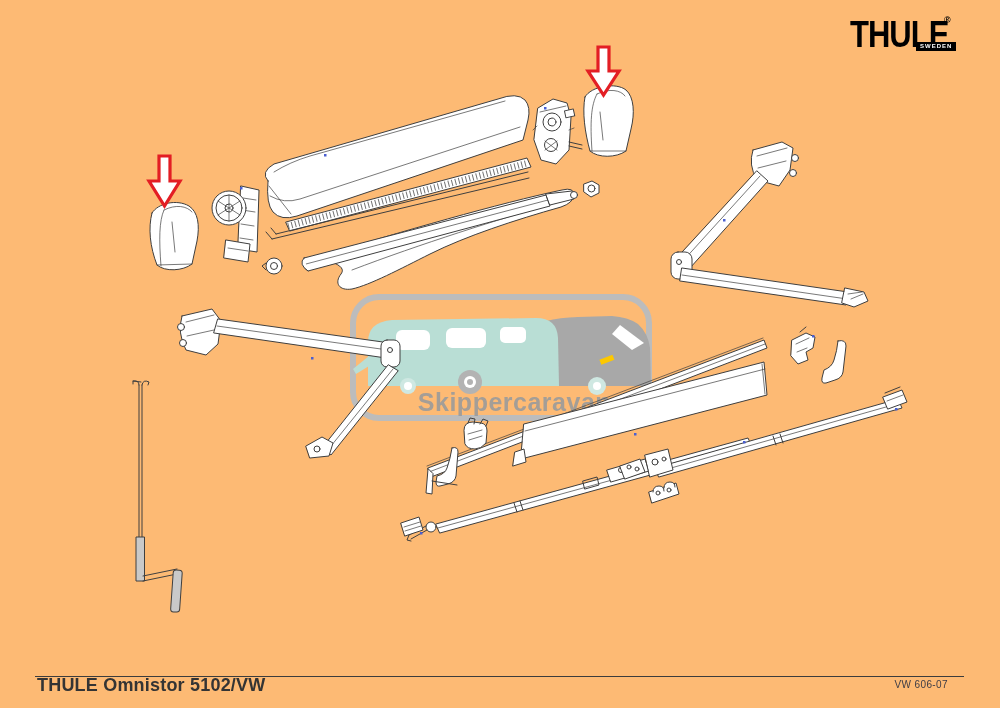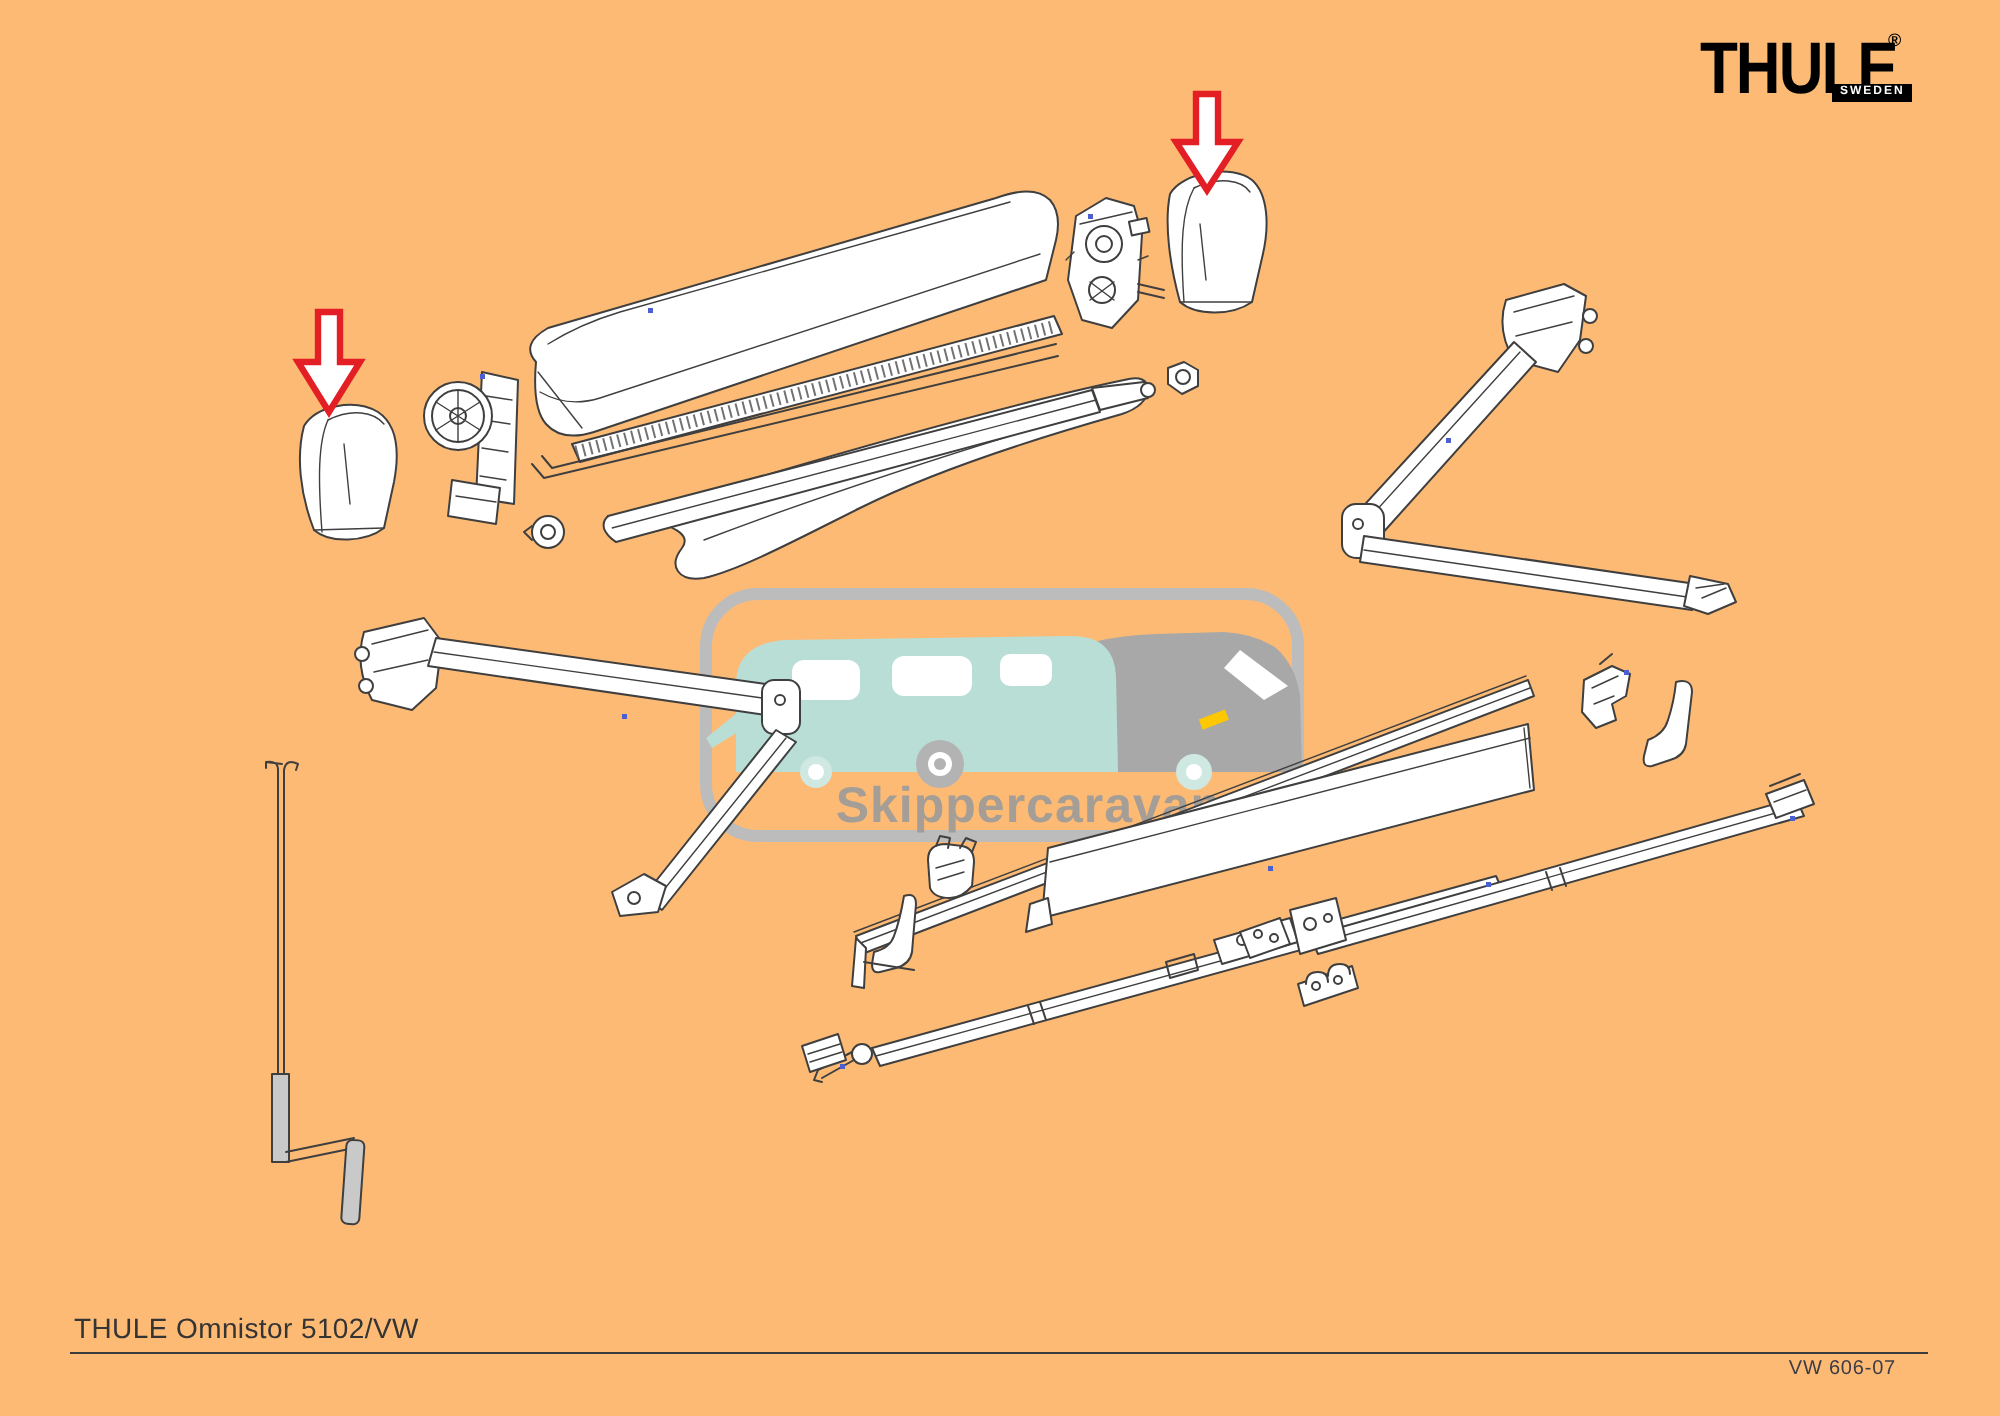--- a/index.html
+++ b/index.html
@@ -7,21 +7,21 @@
         font-family:"Liberation Sans",sans-serif;color:#383838;}
   
   .logo{position:absolute;top:16px;left:850px;width:120px;height:50px;}
   .logo-brand{display:inline-block;font-weight:900;font-size:31px;line-height:1;
         letter-spacing:-1px;color:#000;transform:scaleY(1.18);transform-origin:top left;}
   .logo-reg{position:absolute;top:-1px;left:94px;font-size:9px;font-weight:bold;color:#000;}
   .logo-sub{position:absolute;top:26px;left:66px;background:#000;color:#fff;
         font-size:6px;font-weight:bold;letter-spacing:1px;padding:1px 4px;line-height:1.2;}
   
   .footer-rule{position:absolute;left:35px;width:929px;top:676px;border-top:1.5px solid #3c3c3c;}
-  .footer-title{position:absolute;left:37px;top:656px;font-size:14px;letter-spacing:.2px;color:#343434;}
+  .footer-title{position:absolute;left:37px;top:675px;font-size:18px;letter-spacing:.2px;color:#343434;font-weight:bold;}
   .footer-doc{position:absolute;right:52px;top:679px;font-size:10px;letter-spacing:.4px;color:#3c3c46;}
   
   svg{position:absolute;top:0;left:0;}
   .ln{stroke:#3f3f3f;stroke-width:1;fill:none;stroke-linejoin:round;stroke-linecap:round;}
   .lnw{stroke:#3f3f3f;stroke-width:1;fill:#fff;stroke-linejoin:round;stroke-linecap:round;}
   .lng{stroke:#3f3f3f;stroke-width:1;fill:#c9c9c9;stroke-linejoin:round;}
   .thin{stroke-width:.7;}
   .wm-text{font-family:"Liberation Sans",sans-serif;font-size:25px;font-weight:bold;
         fill:#9b9b9b;letter-spacing:.5px;opacity:.9;}
   .red-arrow{fill:#fff;stroke:#e31e24;stroke-width:3.2;stroke-linejoin:miter;}

